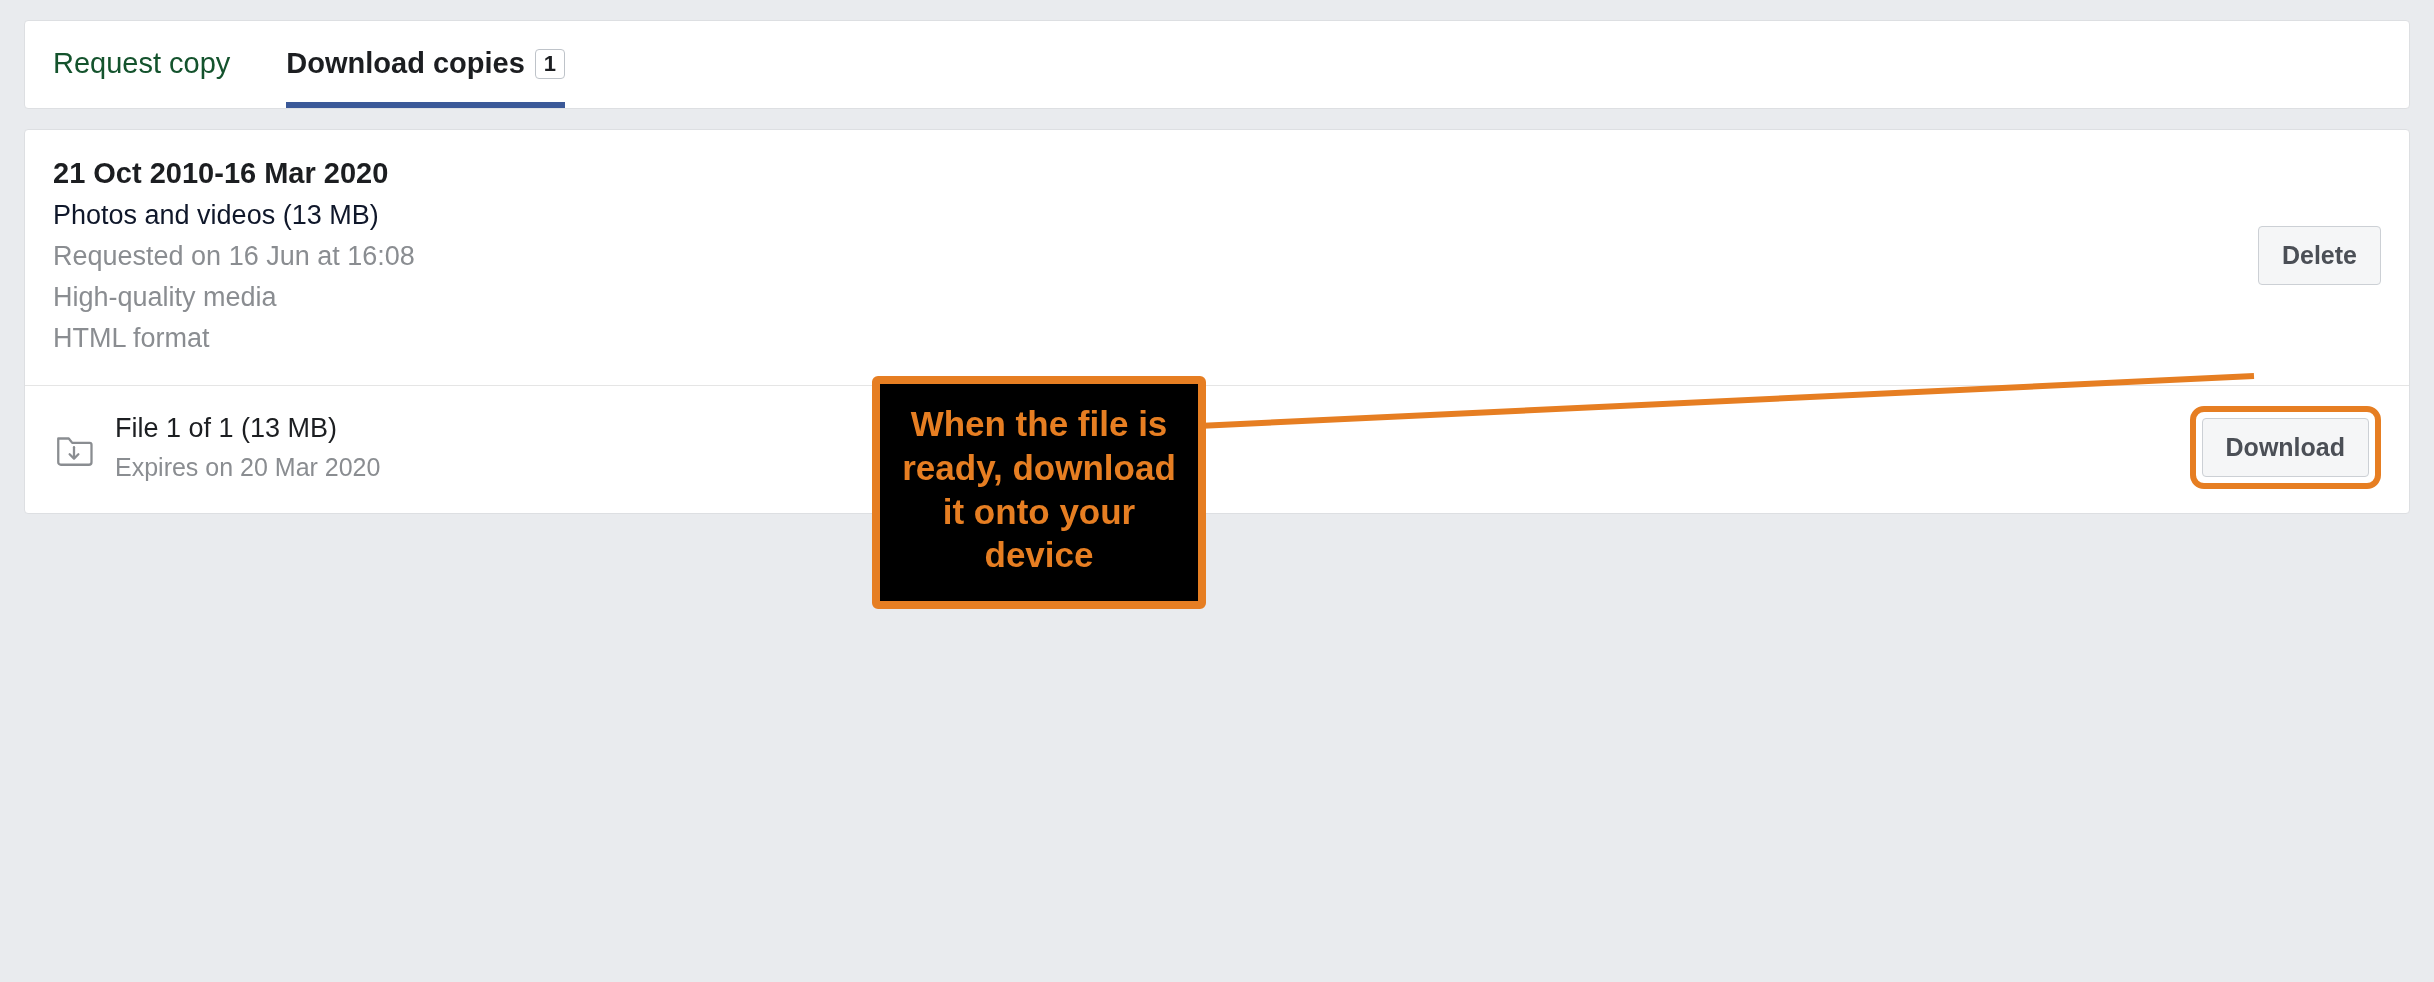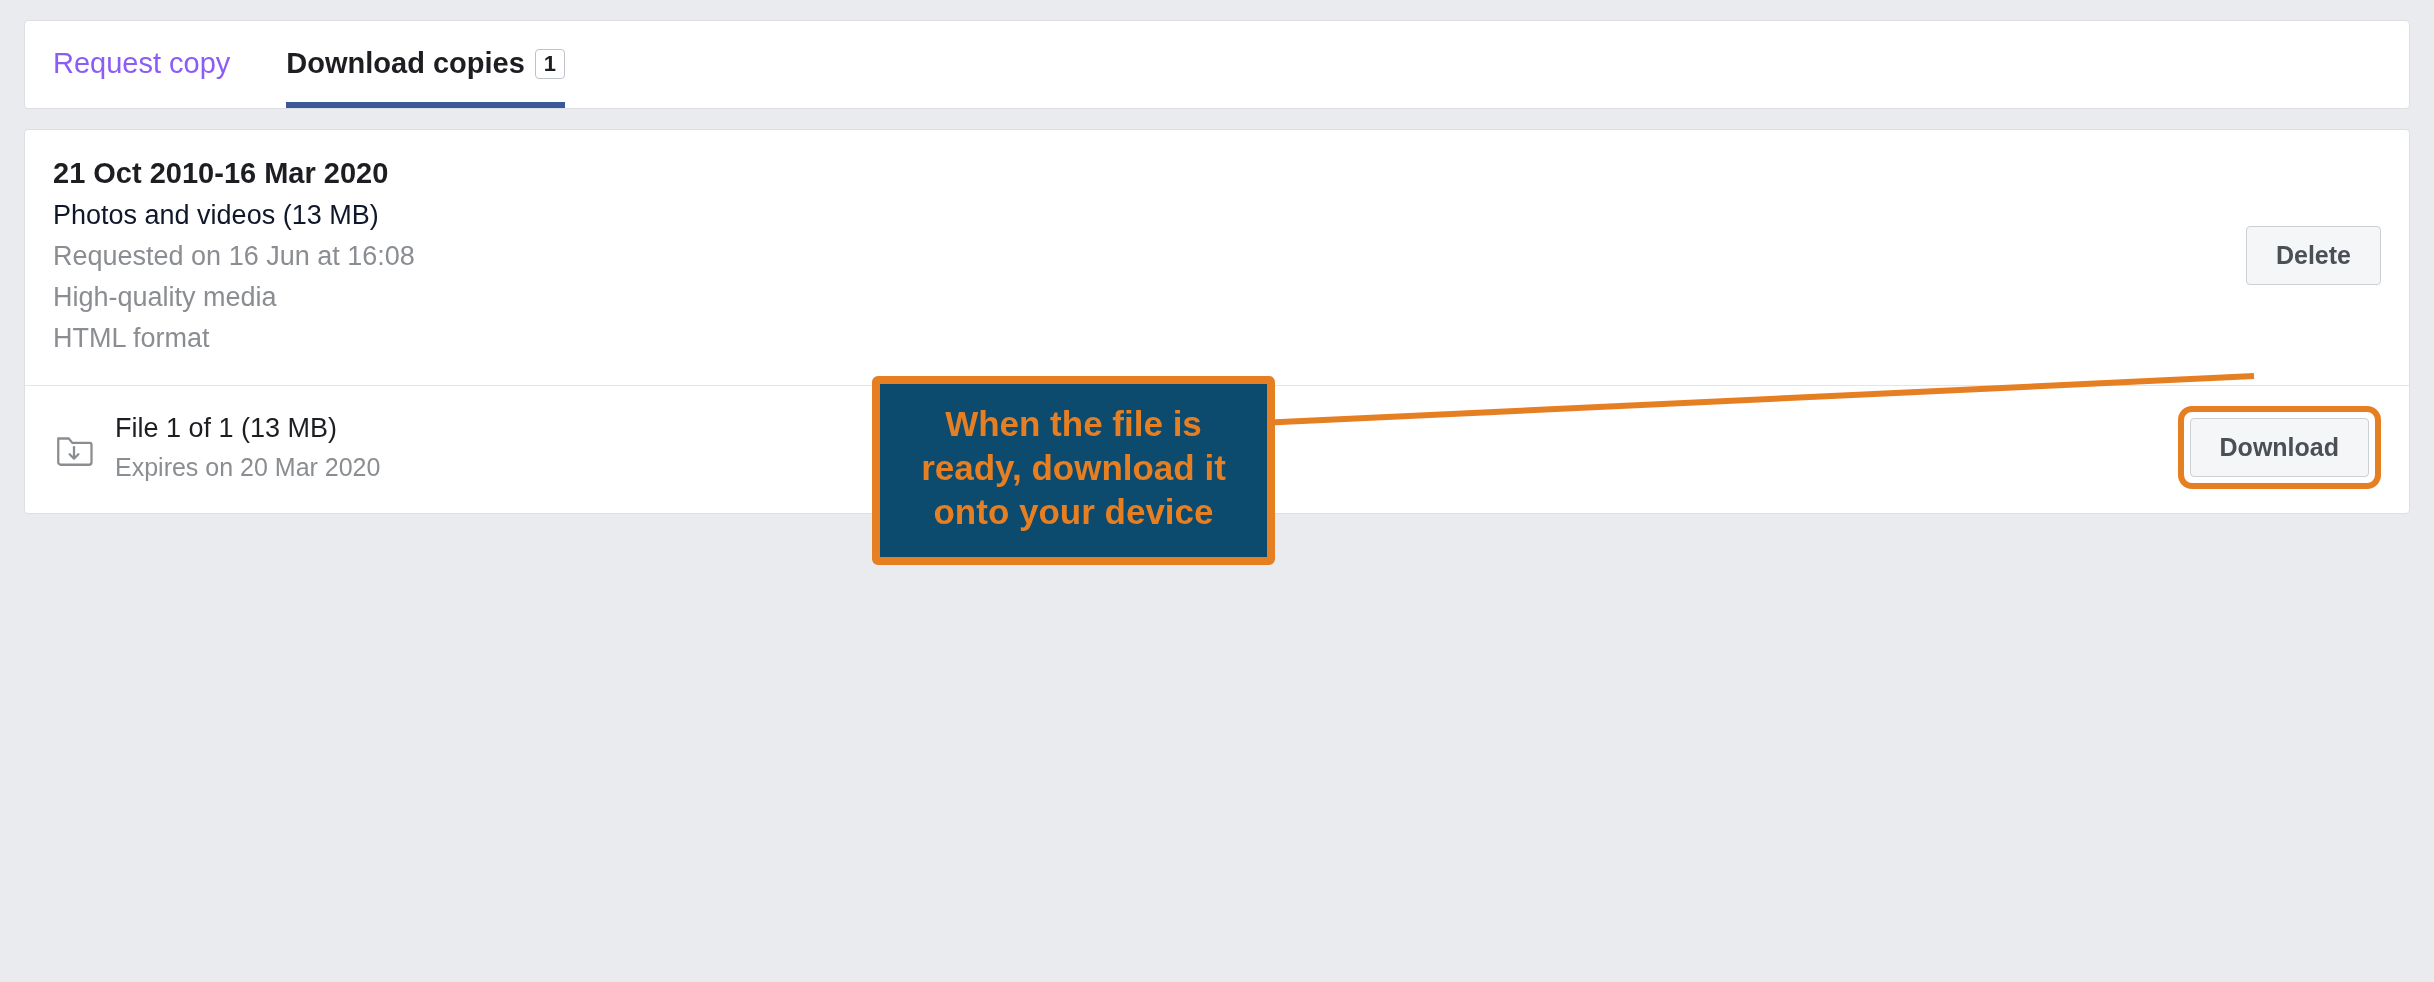--- a/index.html
+++ b/index.html
@@ -20,21 +20,21 @@
     
     .tabs {
       display: flex;
       align-items: center;
       padding: 0 28px;
     }
     .tab {
       padding: 26px 0 22px 0;
       margin-right: 56px;
       font-size: 29px;
-      color: #8b5cf6;
+      color: #14532d;
       cursor: pointer;
       border-bottom: 6px solid transparent;
       display: flex;
       align-items: center;
       gap: 10px;
     }
     .tab.active {
       color: #1c1e21;
       font-weight: 700;
       border-bottom-color: #3b5998;
@@ -74,21 +74,21 @@
     }
     .copy-muted {
       font-size: 27px;
       color: #8a8d91;
       margin-top: 2px;
     }
     .btn {
       background: #f5f6f7;
       border: 1px solid #ccd0d5;
       border-radius: 4px;
-      padding: 14px 29px;
+      padding: 14px 23px;
       font-size: 25px;
       font-weight: 700;
       color: #4b4f56;
       cursor: pointer;
     }
     
     .file-row {
       display: flex;
       align-items: center;
       padding: 20px 28px 24px 28px;
@@ -116,22 +116,22 @@
       border: 6px solid #e67e22;
       border-radius: 14px;
       padding: 6px;
       display: inline-block;
     }
     
     .callout {
       position: absolute;
       left: 872px;
       top: 376px;
-      width: 403px;
-      background: #0c4a6e;
+      width: 334px;
+      background: #000000;
       border: 8px solid #e67e22;
       border-radius: 6px;
       padding: 18px 12px 24px 12px;
       text-align: center;
       font-size: 35px;
       font-weight: 700;
       color: #e67e22;
       line-height: 1.25;
       z-index: 5;
     }

